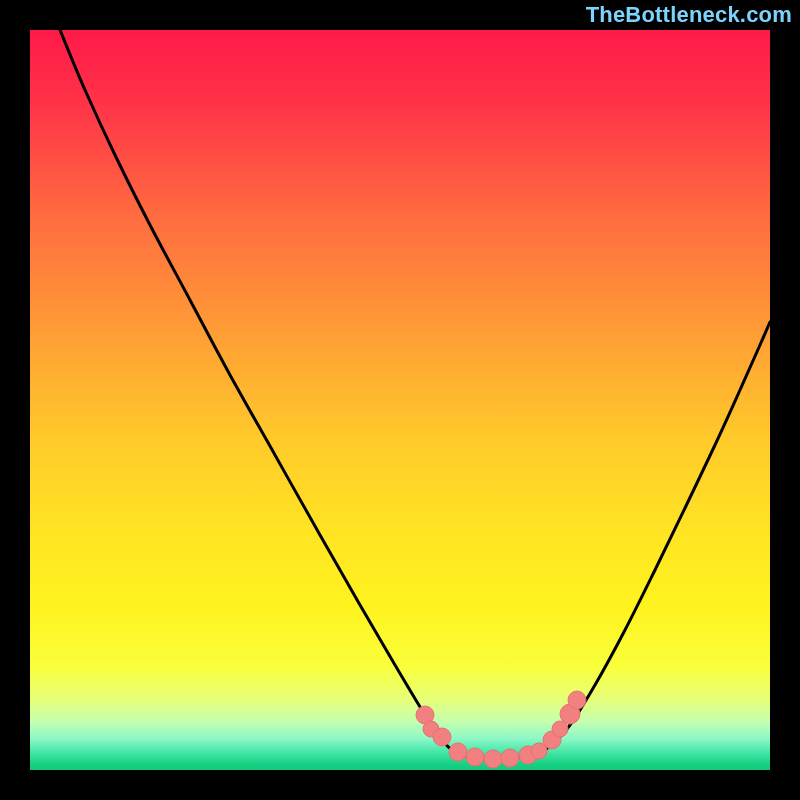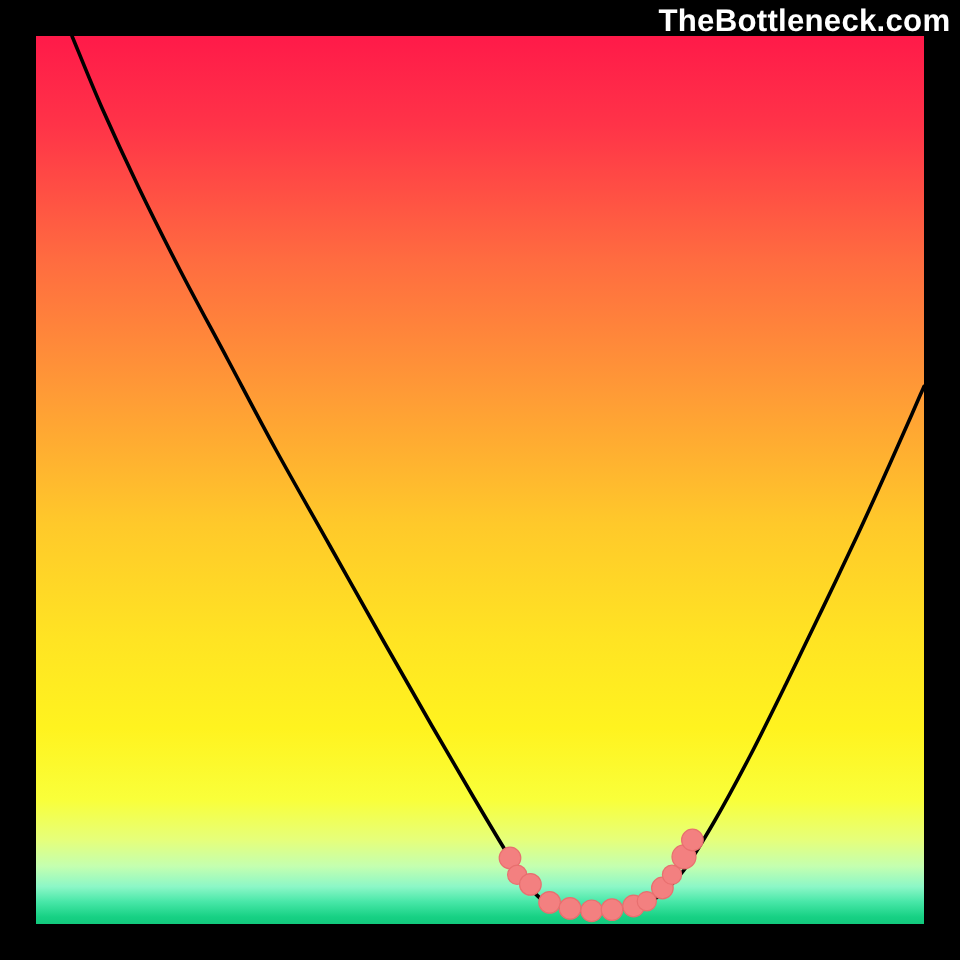--- a/index.html
+++ b/index.html
@@ -16,23 +16,23 @@
     left: 30px;
     top: 30px;
     width: 740px;
     height: 740px;
     overflow: hidden;
   }
   .watermark {
     position: absolute;
     top: 2px;
     right: 8px;
-    font-size: 26px;
+    font-size: 22px;
     font-weight: 600;
-    color: #ffffff;
+    color: #7dd3fc;
     letter-spacing: 0.2px;
     z-index: 20;
     pointer-events: none;
   }
   svg {
     display: block;
   }
 </style>
 </head>
 <body>

